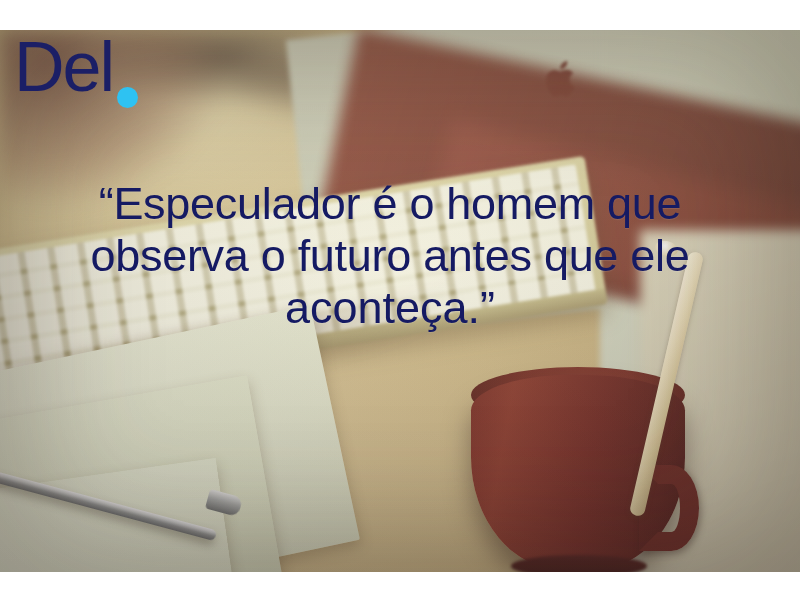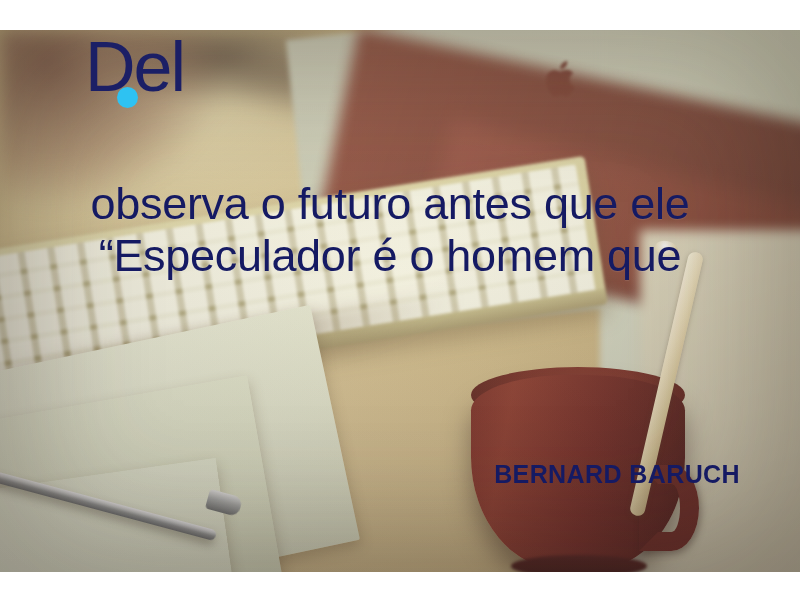--- a/index.html
+++ b/index.html
@@ -209,21 +209,21 @@
     pointer-events:none;
   }
   .vignette{
     position:absolute; inset:0;
     box-shadow:inset 0 0 120px 40px rgba(45,35,25,.28);
     pointer-events:none;
   }
 
   
   .logo{
-    position:absolute; left:14px; top:32px; width:170px;text-align:right;
+    position:absolute; left:14px; top:32px; width:170px;
   }
   .logo-word{
     font-size:70px; line-height:70px; font-weight:400;
     color:#1b1f66; letter-spacing:-2px;
     font-family:"Liberation Sans", sans-serif;
     position:relative; display:inline-block;
   }
   .logo-dot{
     position:absolute; left:103px; top:55px;
     width:21px; height:21px; border-radius:50%;
@@ -324,19 +324,19 @@
     <div class="grade"></div>
     <div class="vignette"></div>
   </div>
 
   <div class="logo">
     <div class="logo-word">Del</div>
     <div class="logo-dot"></div>
   </div>
 
   <div class="quote">
+    <span class="ln ln1">“Especulador é o homem que</span>
     <span class="ln ln2">observa o futuro antes que ele</span>
-    <span class="ln ln1">“Especulador é o homem que</span>
+    <span class="ln ln3">aconteça.”</span>
   </div>
 
-  <div class="author">BERNARD BARUCH</div>
 
 </div>
 
 </body></html>

